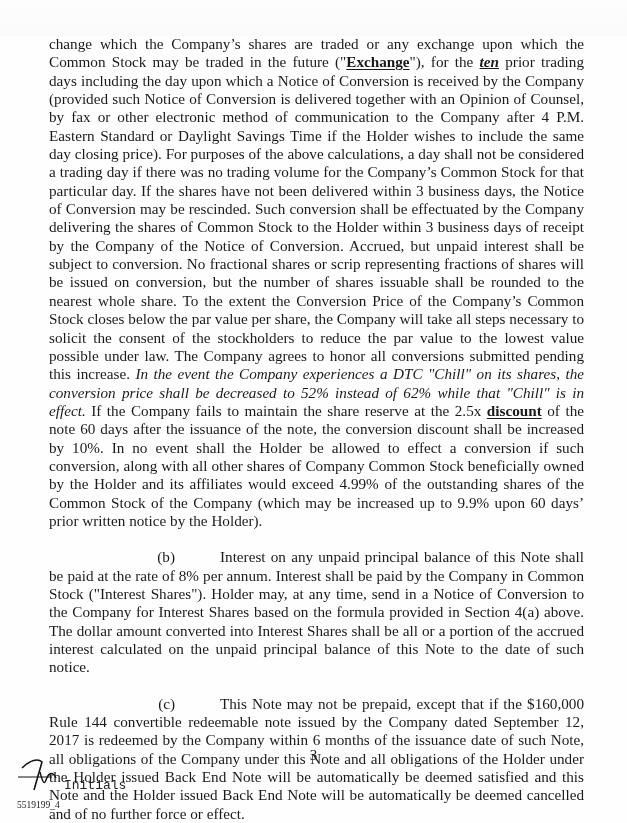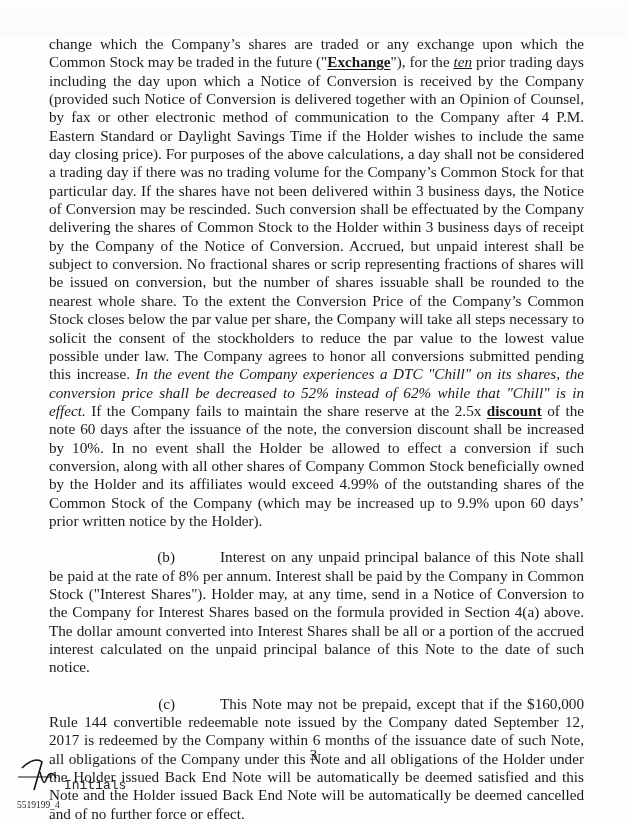--- a/index.html
+++ b/index.html
@@ -19,21 +19,21 @@
     line-height: 18.35px;
     color: #1a1a1a;
     text-align: justify;
     hyphens: manual;
   }
   .body-text p { margin: 0; }
   .para-gap { height: 18px; }
   .indent { display: inline-block; width: 126px; text-align: right; }
   .label-tab { display: inline-block; width: 45px; }
   u { text-underline-offset: 2px; font-weight: bold; }
-  .em-ul { font-style: italic; font-weight: normal; text-decoration: underline; }
+  .em-ul { font-style: italic; font-weight: bold; text-decoration: underline; }
   .ital { font-style: italic; }
   .page-number {
     position: absolute; left: 0; width: 627px; top: 747px;
     text-align: center;
     font-family: "Liberation Serif", serif; font-size: 15px; color: #1a1a1a;
   }
   .initials {
     position: absolute; left: 16px; top: 750px; width: 90px; height: 50px;
   }
   .initials-label {

